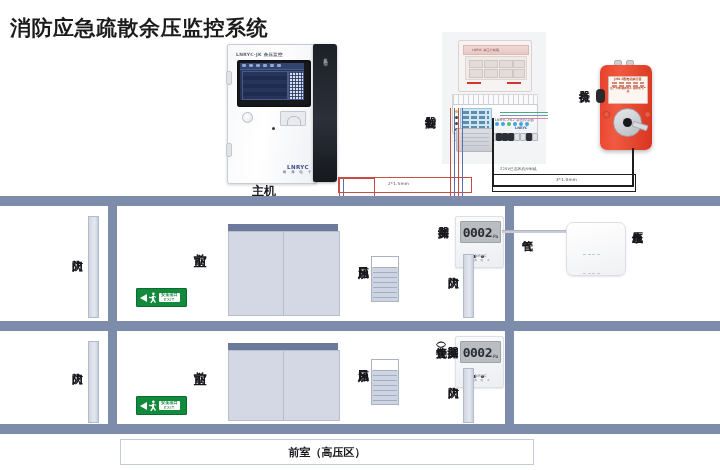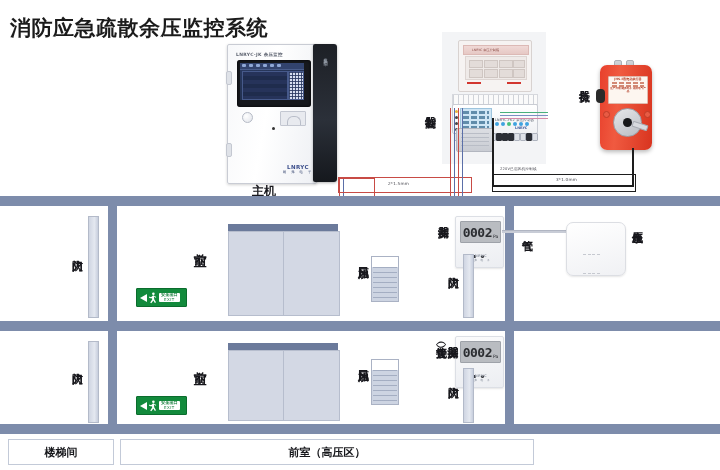--- a/index.html
+++ b/index.html
@@ -558,17 +558,16 @@
       </div>
       <div class="leds"><i></i><i></i></div>
       <div class="brand">LNRYC<small>朗 弗 电 子</small></div>
     </div>
     <div class="vlabel" style="left:435px;top:142px;white-space:pre;">探测器
 （免接管）</div>
 
     <div class="firedoor" style="left:463px;top:172px;height:53px;"></div>
     <div class="vlabel" style="left:447px;top:182px;">防火门</div>
 
-    <div class="zonebar" style="left:8px;top:243px;width:104px;">楼梯间</div>
     <div class="zonebar" style="left:120px;top:243px;width:412px;">前室（高压区）</div>
   </div>
 
 </div>
 
 </body></html>

